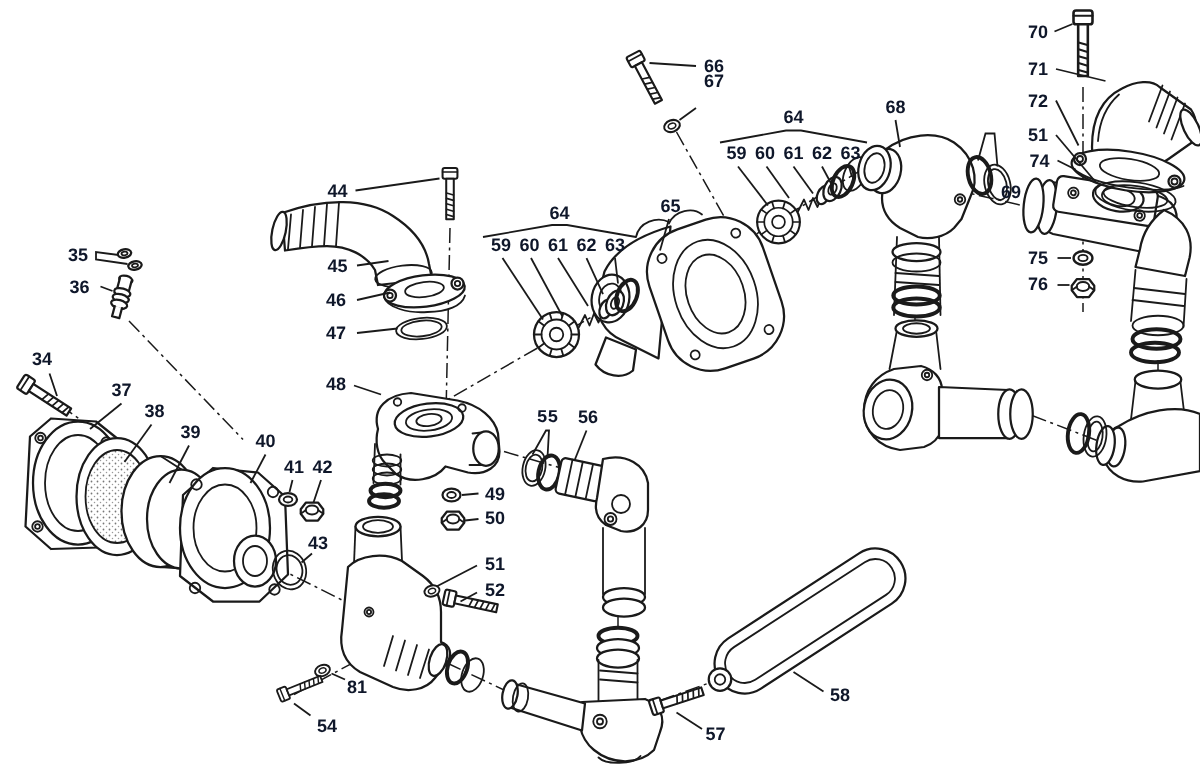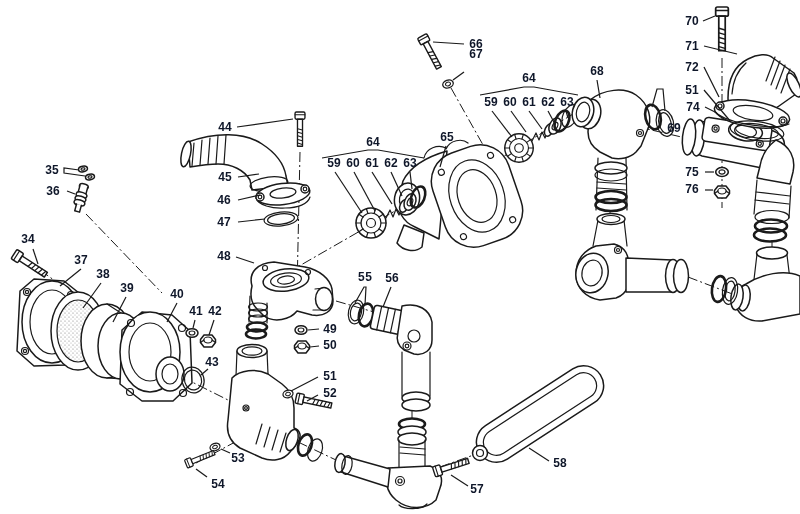--- a/index.html
+++ b/index.html
@@ -497,21 +497,21 @@
       <span class="callout" style="left: 212px; top: 362px;">43</span>
       <span class="callout" style="left: 225px; top: 127px;">44</span>
       <span class="callout" style="left: 225px; top: 177px;">45</span>
       <span class="callout" style="left: 224px; top: 200px;">46</span>
       <span class="callout" style="left: 224px; top: 222px;">47</span>
       <span class="callout" style="left: 224px; top: 256px;">48</span>
       <span class="callout" style="left: 330px; top: 329px;">49</span>
       <span class="callout" style="left: 330px; top: 345px;">50</span>
       <span class="callout" style="left: 330px; top: 376px;">51</span>
       <span class="callout" style="left: 330px; top: 393px;">52</span>
-      <span class="callout" style="left: 238px; top: 458px;">53</span>
+      <span class="callout" style="left: 238px; top: 458px;">81</span>
       <span class="callout" style="left: 218px; top: 484px;">54</span>
       <span class="callout" style="left: 365px; top: 278px; font-family: Liberation Mono, monospace;">55</span>
       <span class="callout" style="left: 392px; top: 278px;">56</span>
       <span class="callout" style="left: 477px; top: 489px;">57</span>
       <span class="callout" style="left: 560px; top: 463px;">58</span>
       <span class="callout" style="left: 334px; top: 163px;">59</span>
       <span class="callout" style="left: 353px; top: 163px;">60</span>
       <span class="callout" style="left: 372px; top: 163px;">61</span>
       <span class="callout" style="left: 391px; top: 163px;">62</span>
       <span class="callout" style="left: 410px; top: 163px;">63</span>

